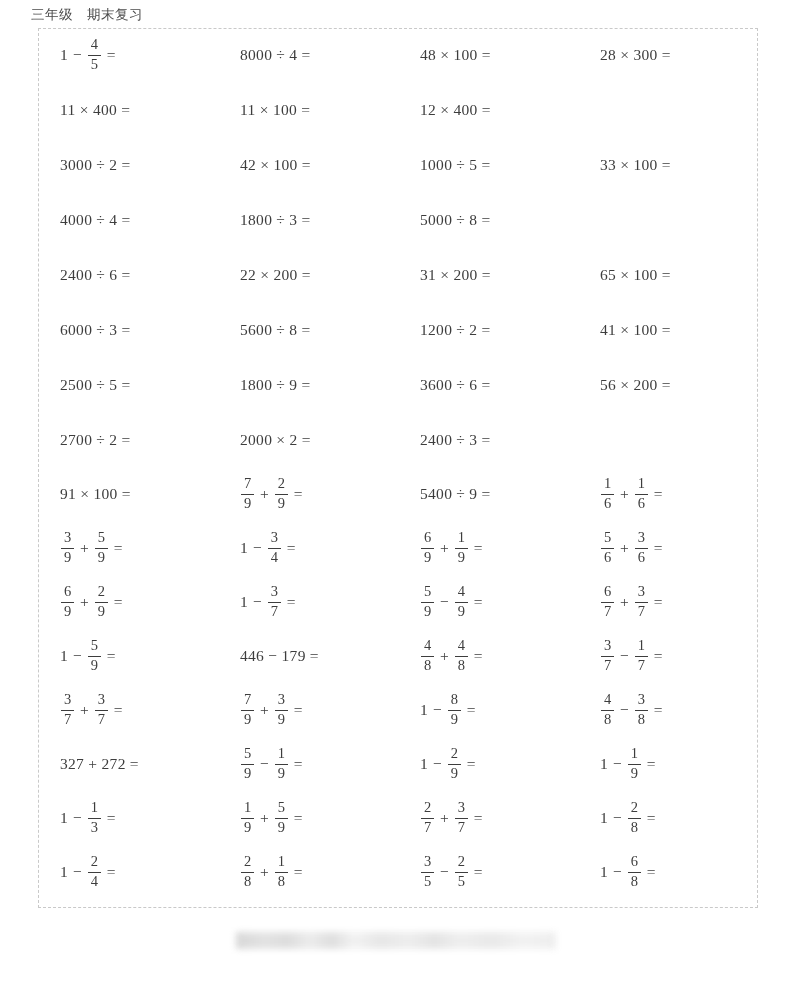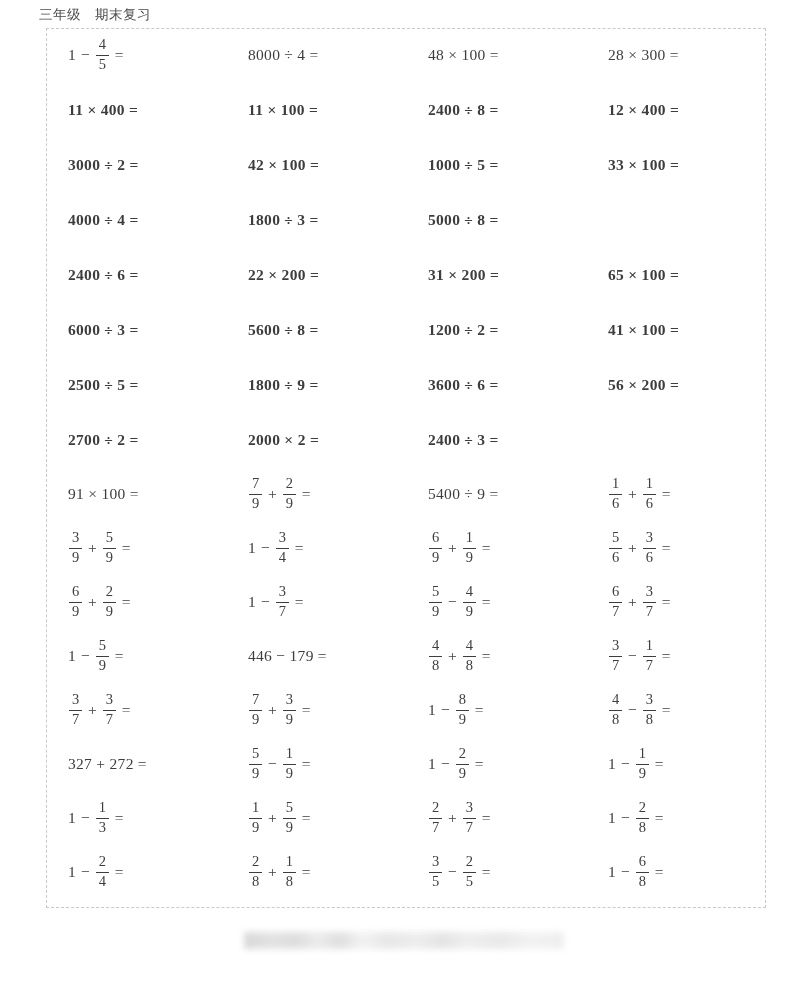--- a/index.html
+++ b/index.html
@@ -11,21 +11,20 @@
     width: 793px;
     height: 1002px;
     position: relative;
     font-family: "Liberation Serif", "DejaVu Serif", serif;
     color: #3a3a3a;
     overflow: hidden;
   }
   #page {
     position: absolute;
     inset: 0;
-    margin-left: 8px;
   }
   
   .sheet-header {
     position: absolute;
     left: 31px;
     top: 4px;
     font-family: "DejaVu Sans", "Liberation Sans", sans-serif;
     font-size: 13.5px;
     line-height: 20px;
     color: #4a4a4a;
@@ -59,21 +58,21 @@
     width: 180px;
     box-sizing: border-box;
     padding-left: 22px;
     display: flex;
     align-items: center;
     font-size: 15.5px;
     color: #3d3d3d;
     white-space: nowrap;
   }
   
-  .row-plain { height: 55px; font-weight: bold; }
+  .row-plain { height: 55px; }
   .row-frac  { height: 54px; }
 
   
   .expr {
     display: inline-flex;
     align-items: center;
     line-height: 1;
   }
   .tok {
     display: inline-block;
@@ -183,25 +182,20 @@
             <span class="tok">11 × 400 =</span>
           </span>
         </div>
         <div class="problem-cell">
           <span class="expr">
             <span class="tok">11 × 100 =</span>
           </span>
         </div>
         <div class="problem-cell">
           <span class="expr">
-            <span class="tok">2400 ÷ 8 =</span>
-          </span>
-        </div>
-        <div class="problem-cell">
-          <span class="expr">
             <span class="tok">12 × 400 =</span>
           </span>
         </div>
       </div>
       <div class="problem-row row-plain">
         <div class="problem-cell">
           <span class="expr">
             <span class="tok">3000 ÷ 2 =</span>
           </span>
         </div>

